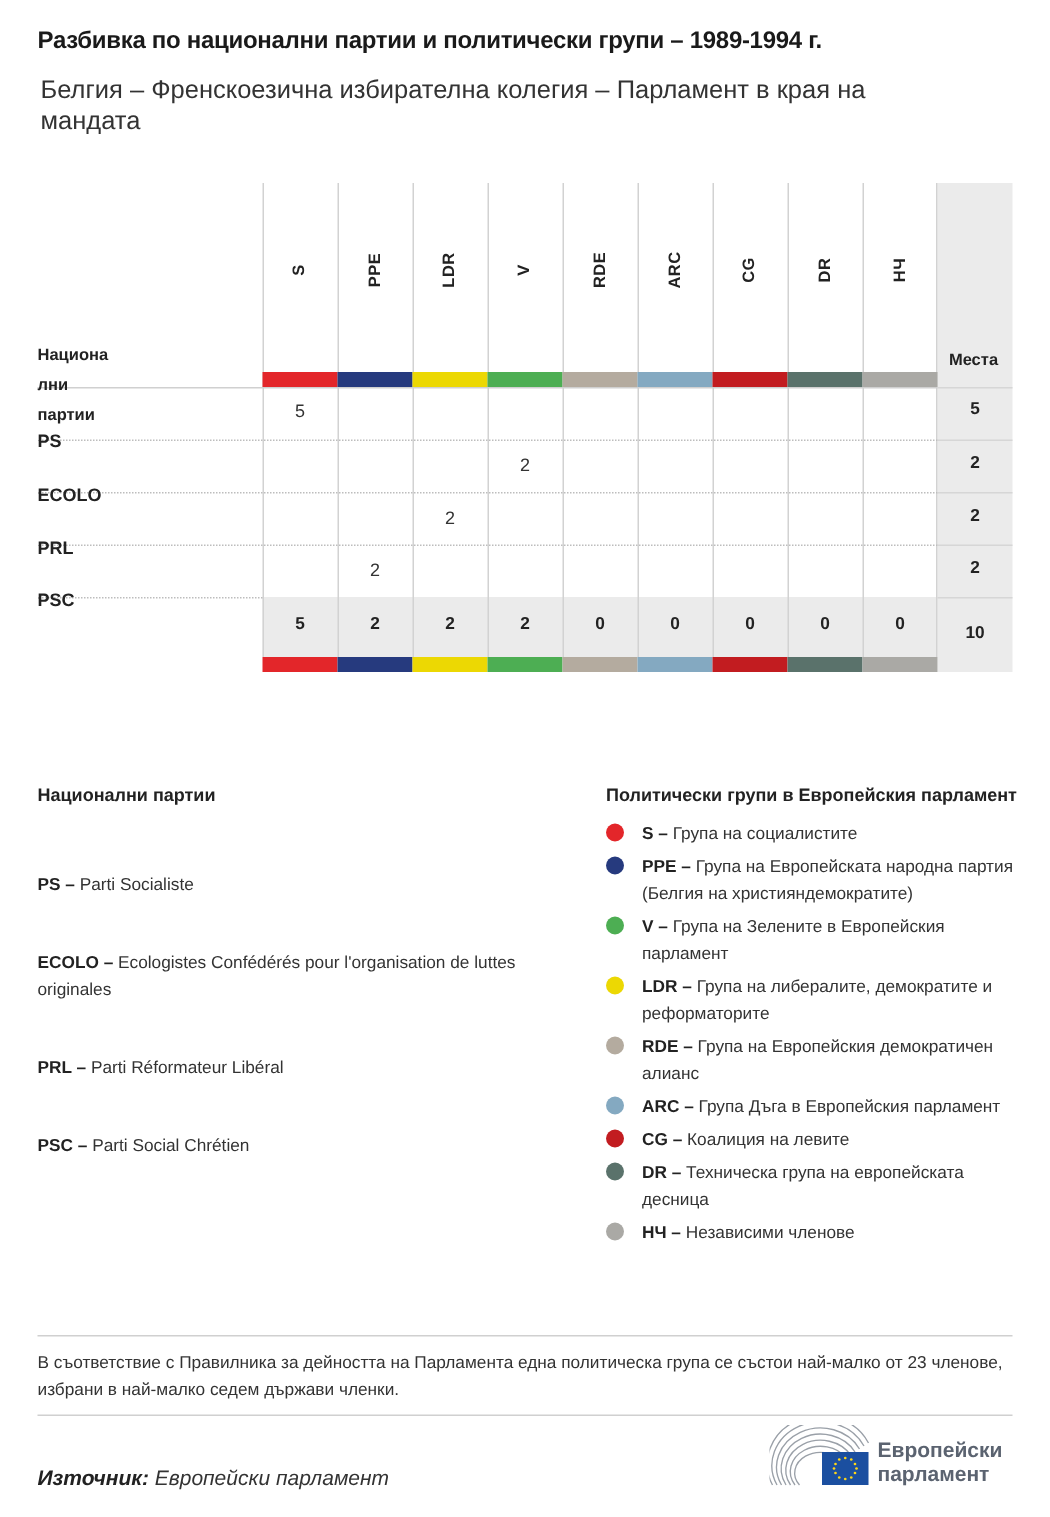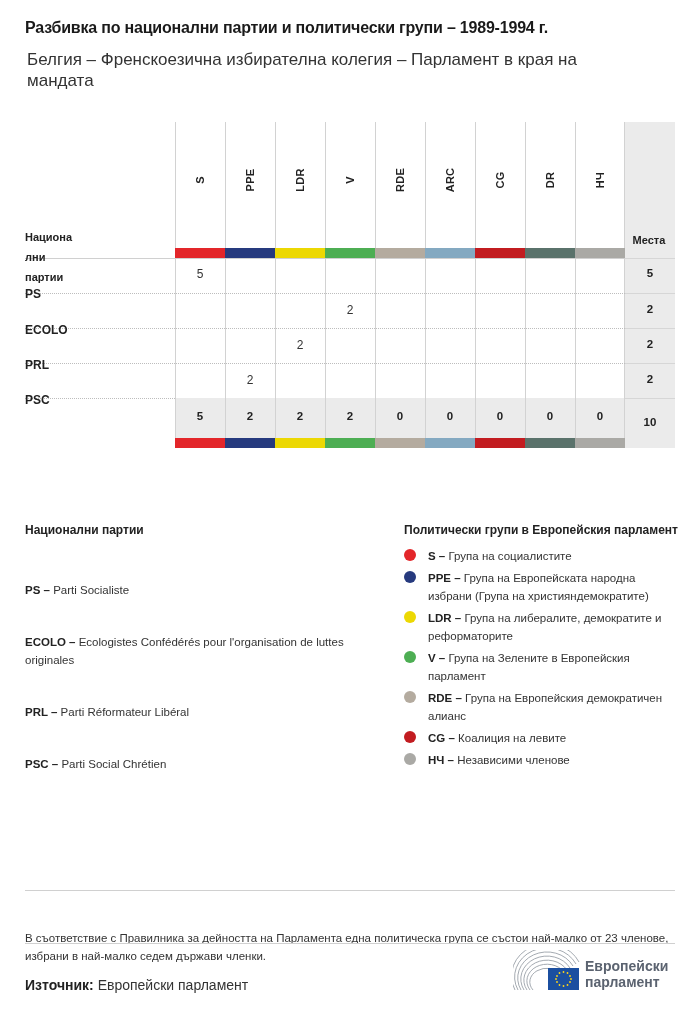--- a/index.html
+++ b/index.html
@@ -28,22 +28,22 @@
 
   .leg-head { position:absolute; top:523px; font-size:12px; font-weight:bold; color:#222; }
   .leg-left { position:absolute; left:25px; top:547px; width:360px; font-size:11.5px; line-height:18px; color:#333; }
   .leg-left .item { margin-bottom:4px;margin-top:34px; }
   .leg-right { position:absolute; left:404px; top:547px; width:275px; font-size:11.5px; line-height:18px; color:#333; }
   .leg-right .item { position:relative; padding-left:24px; margin-bottom:4px; }
   .dot { position:absolute; left:0; top:2px; width:12px; height:12px; border-radius:50%; }
   .code { font-weight:bold; color:#222; }
 
   .rule { position:absolute; left:25px; width:650px; height:1px; background:#d0d0d0; }
-  .note { position:absolute; left:25px; top:929px; width:655px; font-size:11.5px; line-height:18px; color:#333; }
-  .source { position:absolute; left:25px; top:977px; font-size:14px; color:#333; }
+  .note { position:absolute; left:25px; top:900px; width:655px; font-size:11.5px; line-height:18px; color:#333; }
+  .source { position:absolute; left:25px; top:977px; font-size:14px; color:#333;font-style:italic; }
   .source b { color:#222; }
   .logo { position:absolute; left:513px; top:950px; width:170px; height:44px; }
   .logo-text { position:absolute; left:72px; top:8px; font-size:14px; font-weight:bold; line-height:16px; color:#5b6370; }
 </style>
 </head>
 <body>
 
 <div class="abs title">Разбивка по национални партии и политически групи – 1989-1994 г.</div>
 <div class="abs subtitle">Белгия – Френскоезична избирателна колегия – Парламент в края на мандата</div>
 
@@ -192,25 +192,27 @@
 <div class="leg-left">
   <div class="item"><span class="code">PS –</span> <span>Parti Socialiste</span></div>
   <div class="item"><span class="code">ECOLO –</span> <span>Ecologistes Confédérés pour l'organisation de luttes originales</span></div>
   <div class="item"><span class="code">PRL –</span> <span>Parti Réformateur Libéral</span></div>
   <div class="item"><span class="code">PSC –</span> <span>Parti Social Chrétien</span></div>
 </div>
 
 <div class="leg-head" style="left:404px">Политически групи в Европейския парламент</div>
 <div class="leg-right">
   <div class="item"><span class="dot" style="background: rgb(227, 38, 42);"></span><span class="code">S –</span> <span>Група на социалистите</span></div>
-  <div class="item"><span class="dot" style="background: rgb(38, 58, 126);"></span><span class="code">PPE –</span> <span>Група на Европейската народна избрани (Група на християндемократите)</span></div>
+  <div class="item"><span class="dot" style="background: rgb(38, 58, 126);"></span><span class="code">PPE –</span> <span>Група на Европейската народна партия (Белгия на християндемократите)</span></div>
+  <div class="item"><span class="dot" style="background: rgb(77, 174, 83);"></span><span class="code">V –</span> <span>Група на Зелените в Европейския парламент</span></div>
   <div class="item"><span class="dot" style="background: rgb(236, 216, 3);"></span><span class="code">LDR –</span> <span>Група на либералите, демократите и реформаторите</span></div>
-  <div class="item"><span class="dot" style="background: rgb(77, 174, 83);"></span><span class="code">V –</span> <span>Група на Зелените в Европейския парламент</span></div>
   <div class="item"><span class="dot" style="background: rgb(180, 171, 159);"></span><span class="code">RDE –</span> <span>Група на Европейския демократичен алианс</span></div>
+  <div class="item"><span class="dot" style="background: rgb(132, 169, 193);"></span><span class="code">ARC –</span> <span>Група Дъга в Европейския парламент</span></div>
   <div class="item"><span class="dot" style="background: rgb(194, 28, 32);"></span><span class="code">CG –</span> <span>Коалиция на левите</span></div>
+  <div class="item"><span class="dot" style="background: rgb(90, 114, 107);"></span><span class="code">DR –</span> <span>Техническа група на европейската десница</span></div>
   <div class="item"><span class="dot" style="background: rgb(170, 169, 165);"></span><span class="code">НЧ –</span> <span>Независими членове</span></div>
 </div>
 
 <div class="rule" style="top:890px"></div>
 <div class="note">В съответствие с Правилника за дейността на Парламента една политическа група се състои най-малко от 23 членове, избрани в най-малко седем държави членки.</div>
 <div class="rule" style="top:943px"></div>
 <div class="source"><b>Източник:</b> <span>Европейски парламент</span></div>
 
 <div class="logo">
   <svg width="70" height="44" viewBox="0 0 70 44">

